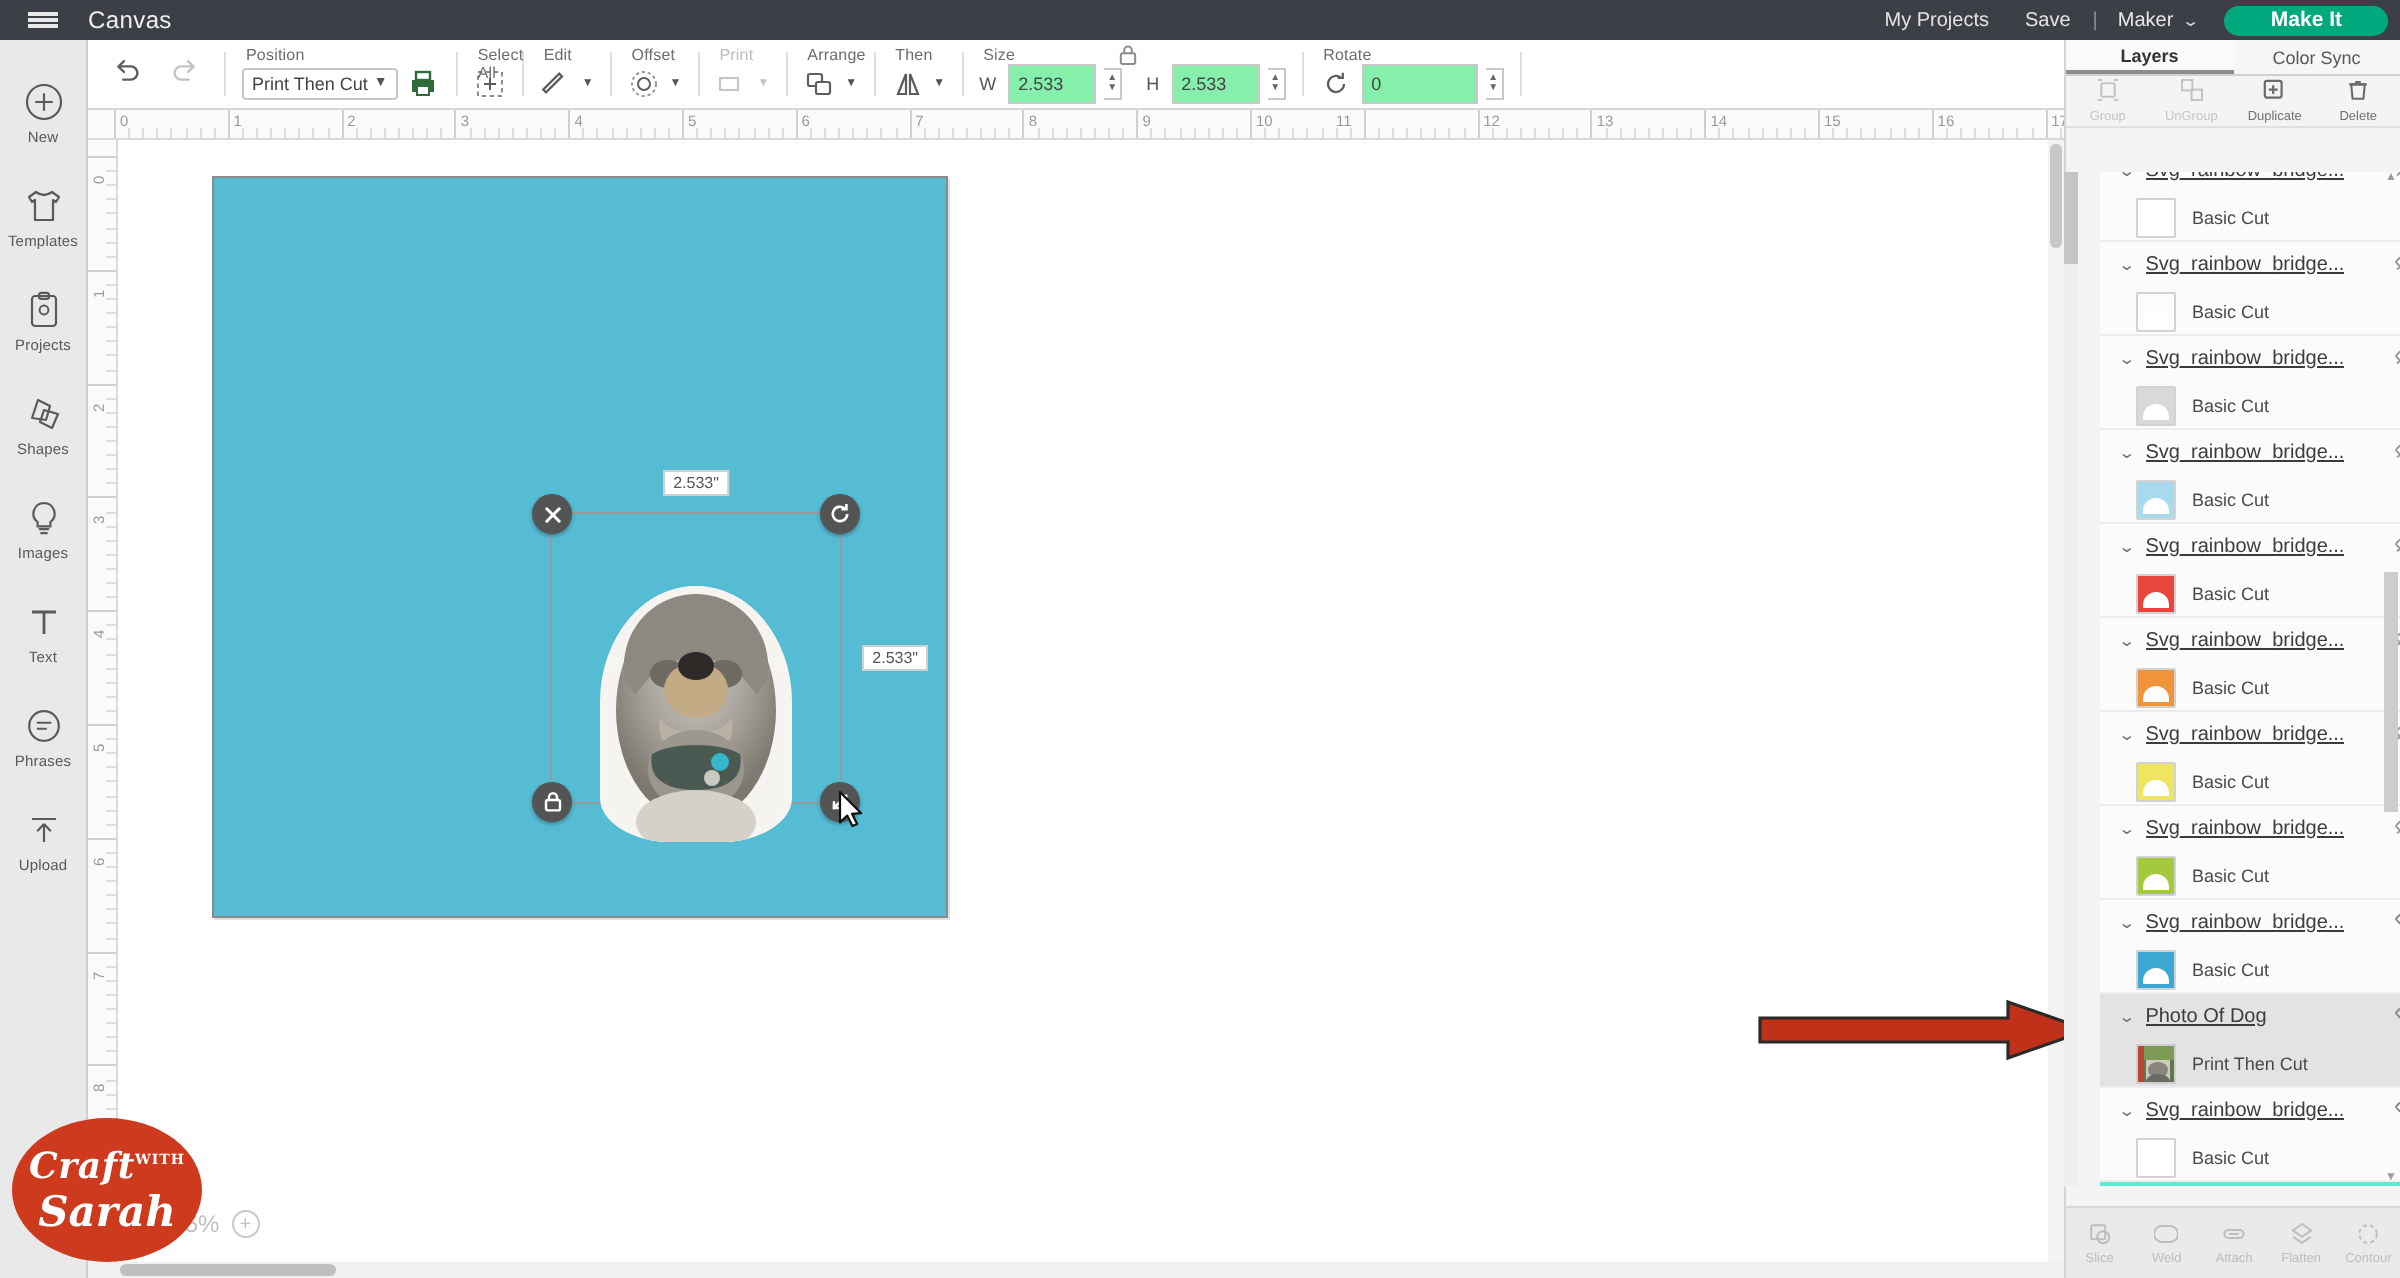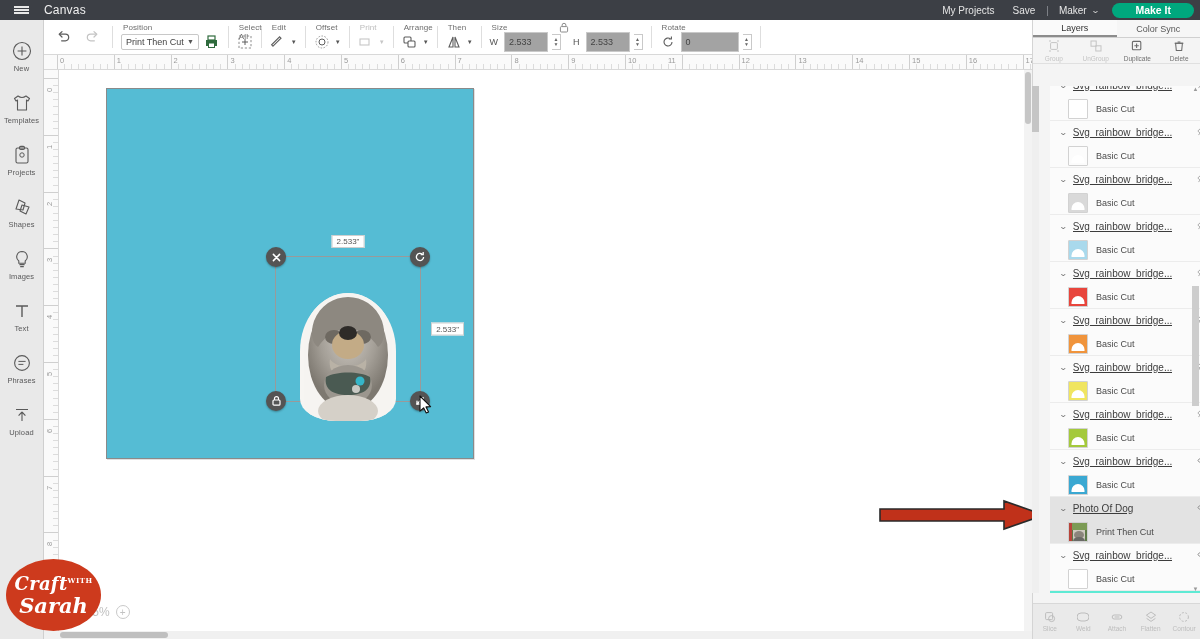--- a/index.html
+++ b/index.html
@@ -56,21 +56,21 @@
   .undo-redo{ display:flex; align-items:center; gap:14px; padding:0 12px;}
   .undo-redo .ic{ font-size:15px; color:#5d5d5d;}
   .undo-redo .ic.dim{ color:#c3c3c3;}
   .select-box{
     border:1px solid #c8c8c8; background:#fff; border-radius:2px;
     height:16px; min-width:76px; font-size:9px; color:#444;
     display:flex; align-items:center; padding:0 4px; gap:3px;
   }
   .select-box .caret{ margin-left:auto; font-size:7px; color:#555;}
   .numbox{
-    border:1px solid #c9c9c9; background:#a3a3a3; height:20px; width:44px;
+    border:1px solid #c9c9c9; background:#86efac; height:20px; width:44px;
     font-size:9px; color:#444; display:flex; align-items:center; padding-left:4px;
   }
   .spin{ display:flex; flex-direction:column; justify-content:center; margin-left:-1px; border:1px solid #c9c9c9; border-left:none; height:16px; width:9px; align-items:center;}
   .spin i{ font-style:normal; font-size:5px; line-height:5px; color:#666;}
   .axis{ font-size:9px; color:#555; margin-right:1px;}
   .mini-ic{ width:16px; height:16px; display:flex; align-items:center; justify-content:center; color:#5d5d5d; font-size:13px;}
   .mini-ic.dim{ color:#c6c6c6;}
   .tri{ font-size:6px; color:#555; }
   
   #hruler{
@@ -144,21 +144,21 @@
   #hscroll .thumb{ position:absolute; left:16px; top:1px; height:6px; width:108px; background:#bfbfbf; border-radius:3px;}
   #canvas-vsb{ position:absolute; left:1024px; top:70px; width:8px; height:561px; background:#f3f3f3;}
   #canvas-vsb .thumb{ position:absolute; left:1px; top:2px; width:6px; height:52px; background:#c6c6c6; border-radius:3px;}
   
   #rightpanel{
     position:absolute; top:20px; right:0; width:168px; height:619px;
     background:#f4f4f4; border-left:1px solid #d4d4d4;
   }
   #rp-tabs{ display:flex; height:18px; background:#eaeaea; border-bottom:1px solid #d0d0d0;}
   .rp-tab{ flex:1; display:flex; align-items:center; justify-content:center; font-size:9px; color:#585858; background:#f6f6f6;}
-  .rp-tab.active{ background:#fafafa; border-bottom:2px solid #8c8c8c; color:#333;}
+  .rp-tab.active{ background:#fafafa; border-bottom:2px solid #8c8c8c; color:#333;font-weight:bold;}
   #rp-actions{ display:flex; height:26px; align-items:center; background:#f4f4f4; border-bottom:1px solid #e0e0e0;}
   .rp-act{ flex:1; display:flex; flex-direction:column; align-items:center; justify-content:center; gap:0px;}
   .rp-act .ic{ font-size:11px; color:#6b6b6b; line-height:11px;}
   .rp-act .tx{ font-size:6.5px; color:#6f6f6f; margin-top:1px;}
   .rp-act.dim .ic,.rp-act.dim .tx{ color:#c4c4c4;}
   #layerlist{
     position:absolute; top:66px; left:17px; width:168px; height:507px;
     overflow:hidden; background:#5eead4;
   }
   .layer{ background:#fbfbfb; border-bottom:1px solid #ececec;}

